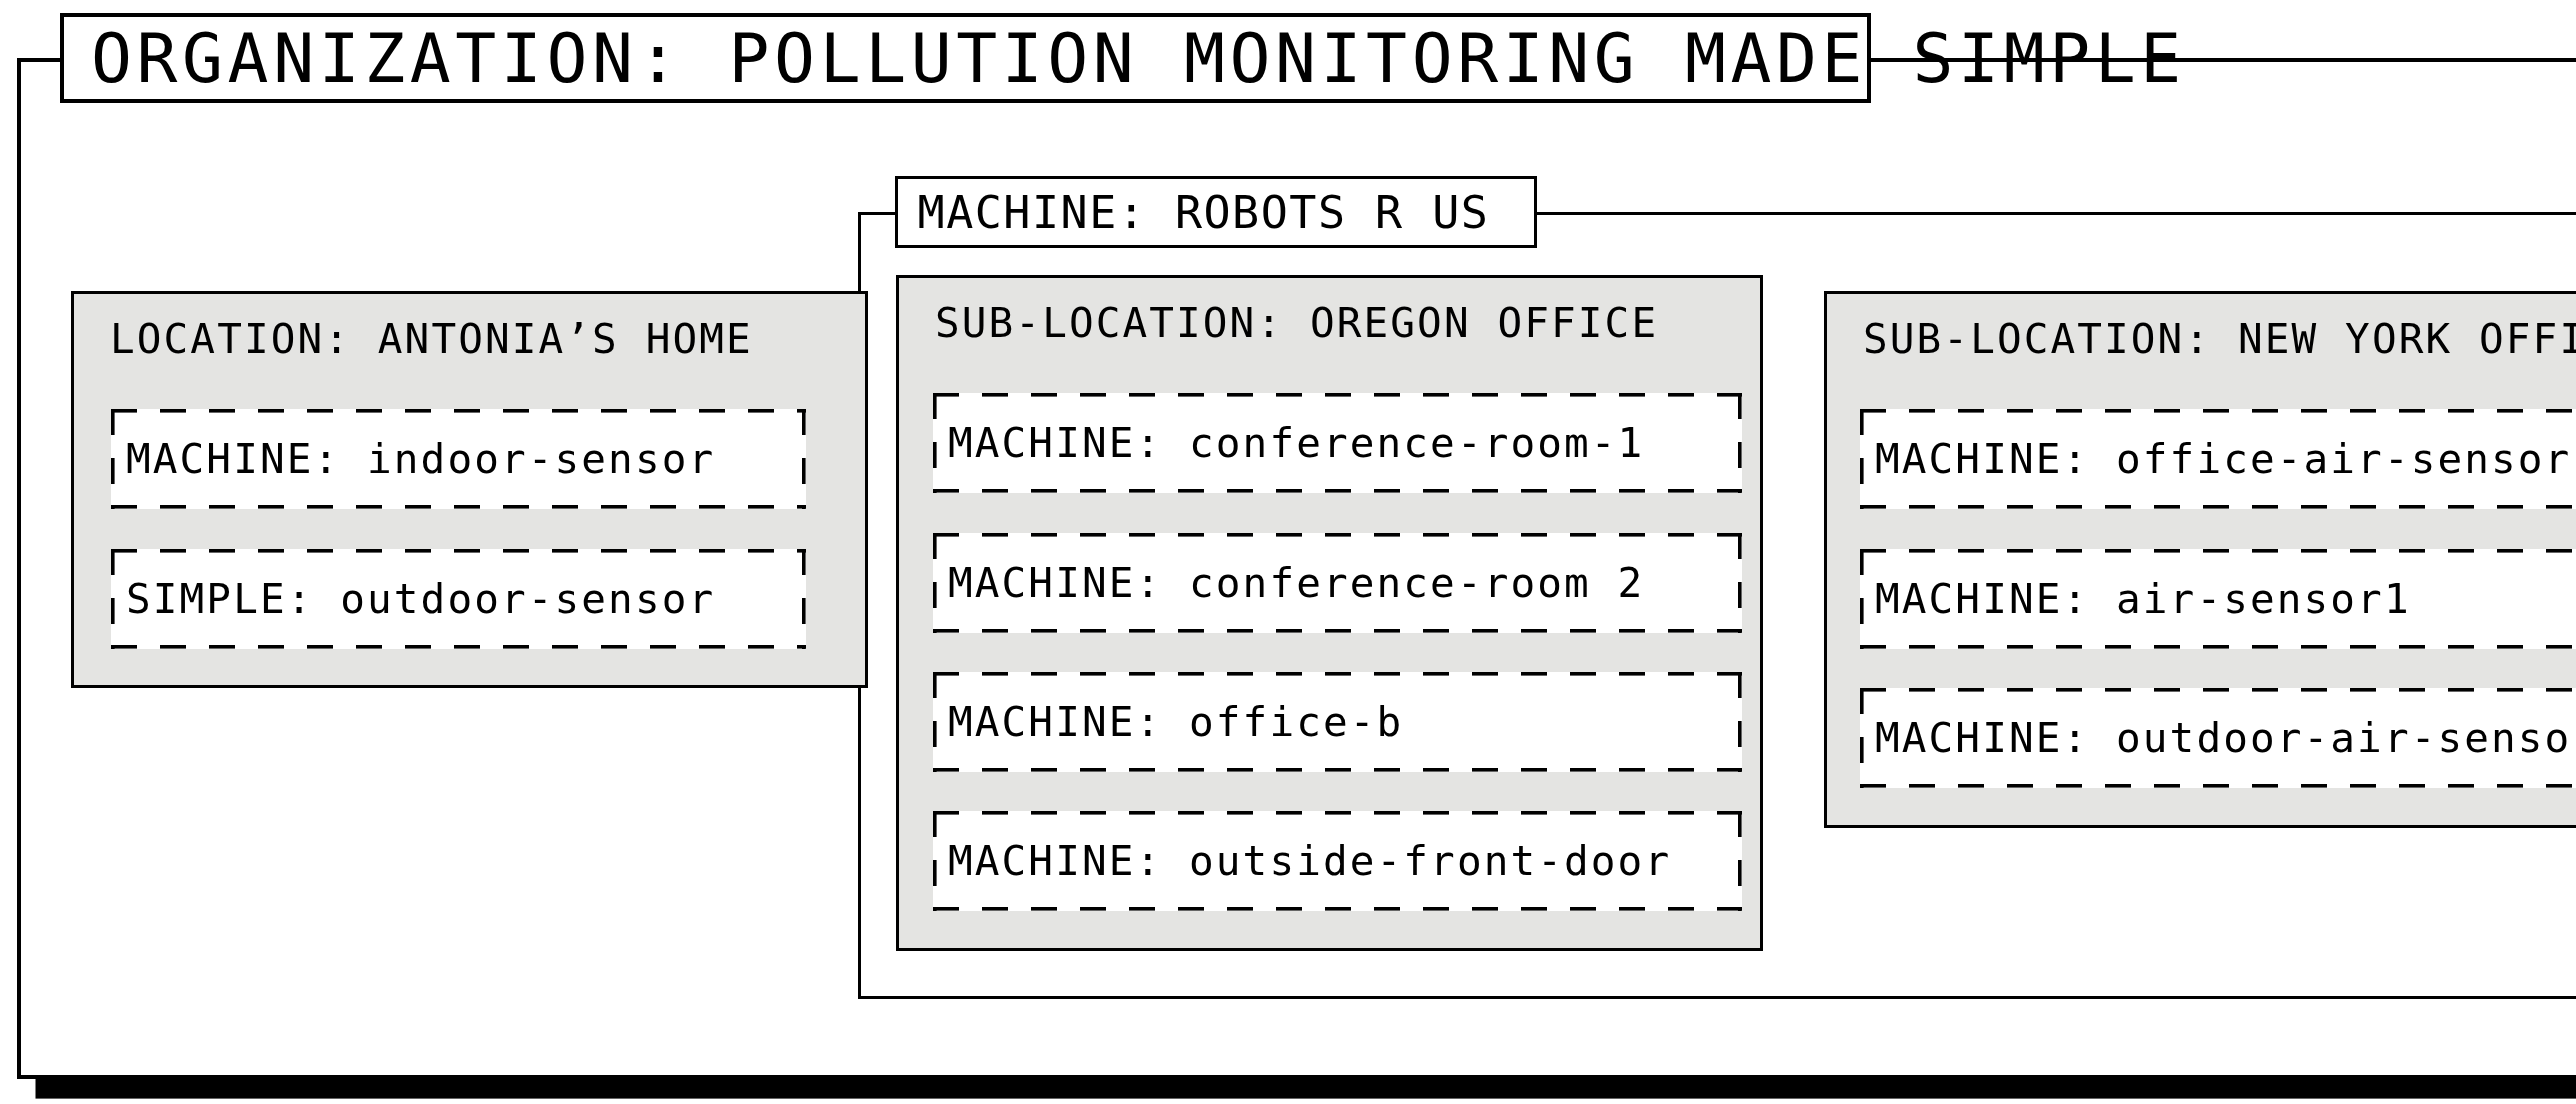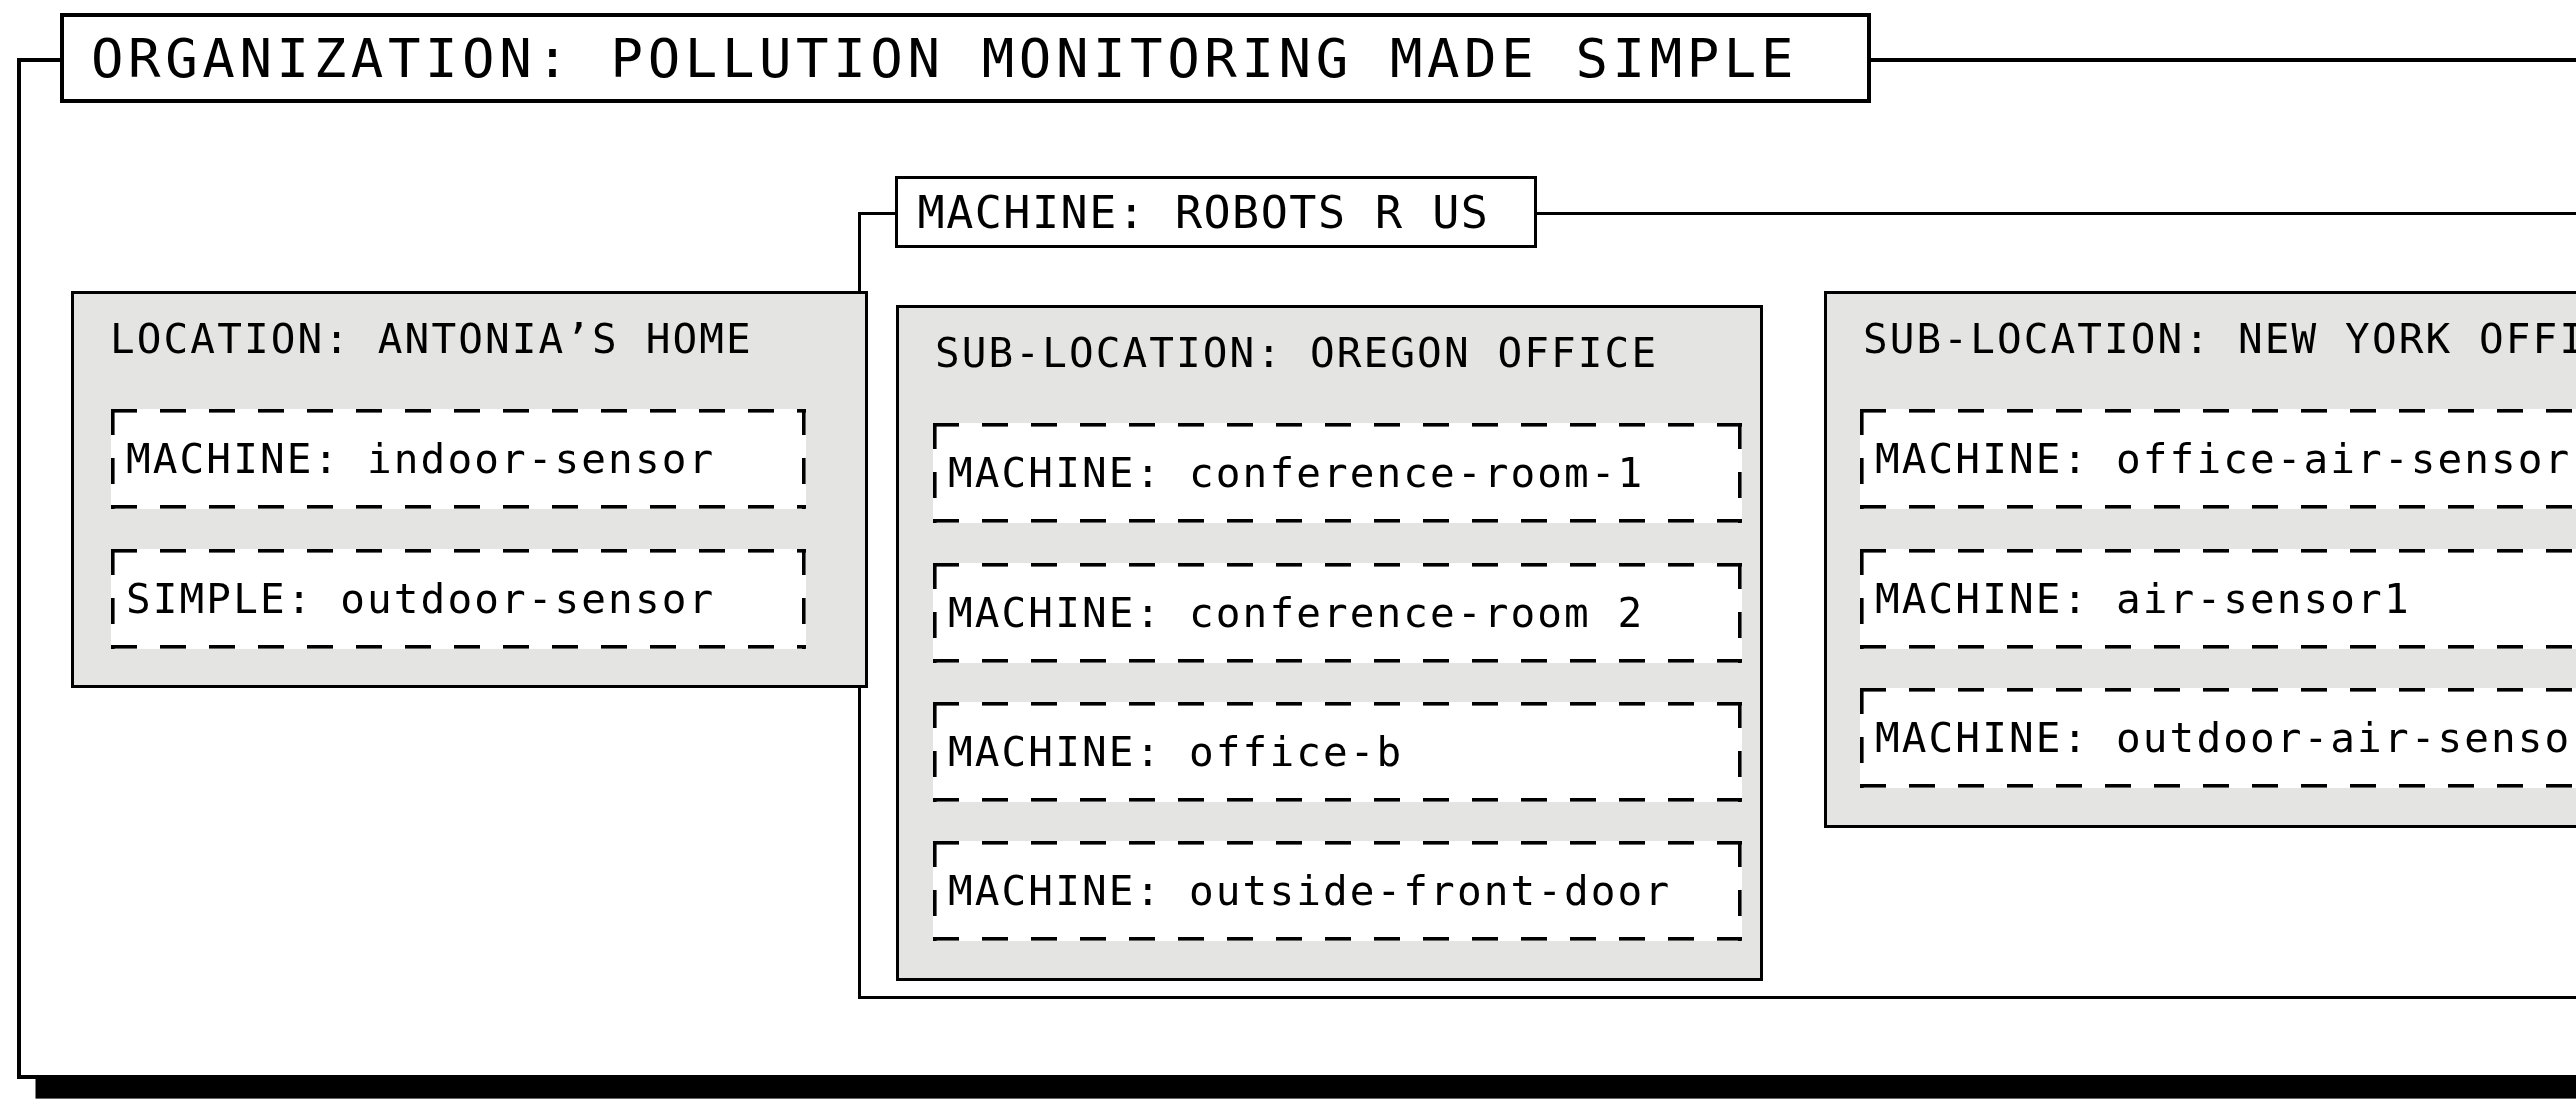--- a/index.html
+++ b/index.html
@@ -28,21 +28,21 @@
   }
 
   
   .title-box {
     left: 60px; top: 13px;
     width: 1811px; height: 90px;
     background: #ffffff;
     border: 4.1px solid #000000;
     display: flex; align-items: center;
     padding-left: 27px;
-    font-size: 54px; letter-spacing: 4.6px;
+    font-size: 68px; letter-spacing: 4.6px;
     white-space: nowrap;
   }
 
   
   .group-container {
     left: 858px; top: 212px;
     width: 1904px; height: 787px;
     background: #ffffff;
     border: 3.6px solid #000000;
   }
@@ -56,21 +56,21 @@
     font-size: 45px; letter-spacing: 1.5px;
     white-space: nowrap;
   }
 
   
   .loc-box {
     background: #e4e4e2;
     border: 3.1px solid #000000;
   }
   .loc-box-antonia { left: 71px;  top: 291px; width: 797px; height: 397px;  }
-  .loc-box-oregon  { left: 896px; top: 305px; width: 867px; height: 676px; }
+  .loc-box-oregon  { left: 896px; top: 275px; width: 867px; height: 676px; }
   .loc-box-newyork { left: 1824px; top: 291px; width: 917px; height: 537px; }
 
   .loc-header {
     position: absolute;
     left: 36px; top: 21.6px;
     font-size: 41px; letter-spacing: 2.1px;
     line-height: 1.15;
     white-space: nowrap;
   }
 

